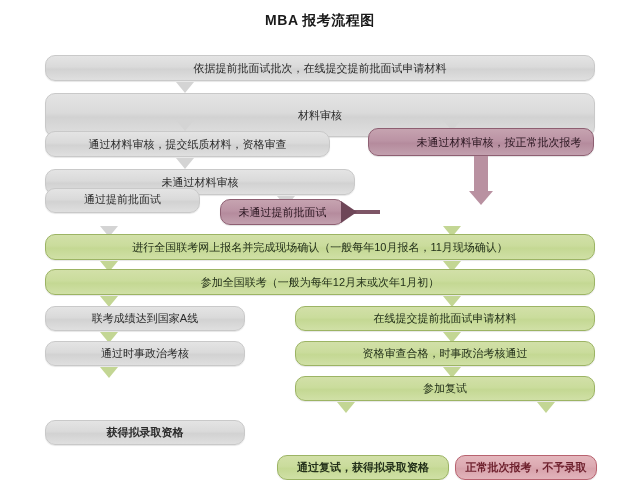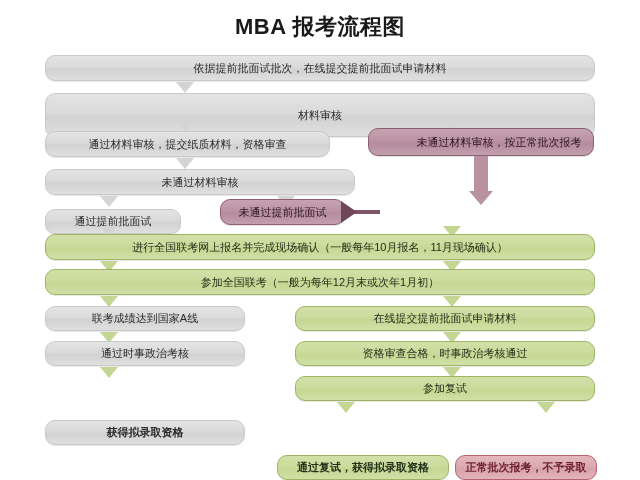--- a/index.html
+++ b/index.html
@@ -5,21 +5,21 @@
   html,body{margin:0;padding:0;}
   body{
     width:640px;height:480px;background:#ffffff;
     font-family:"Liberation Sans","DejaVu Sans",sans-serif;
     overflow:hidden;
   }
   #stage{position:relative;width:640px;height:480px;}
 
   .title{
     position:absolute;left:0;top:12px;width:640px;text-align:center;
-    font-size:22px;font-weight:bold;color:#1a1a1a;letter-spacing:.5px;
+    font-size:14px;font-weight:bold;color:#1a1a1a;letter-spacing:.5px;
   }
 
   
   .node{
     position:absolute;box-sizing:border-box;
     display:flex;align-items:center;justify-content:center;
     text-align:center;border-radius:10px;
     font-size:11px;line-height:1.15;white-space:nowrap;
     border:1px solid transparent;
   }
@@ -84,21 +84,21 @@
   <div class="node maroon" style="left:368px;top:128px;width:226px;height:28px;padding-left:36px;">未通过材料审核，按正常批次报考</div>
   <div class="arrow g" style="left:176px;top:158px;"></div>
 
   <div class="shaft" style="left:474px;top:156px;width:14px;height:36px;"></div>
   <div class="shaft-head" style="left:469px;top:191px;"></div>
 
   <div class="node gray" style="left:45px;top:169px;width:310px;height:26px;">未通过材料审核</div>
   <div class="arrow g" style="left:100px;top:196px;"></div>
   <div class="arrow g" style="left:277px;top:196px;"></div>
 
-  <div class="node gray" style="left:45px;top:209px;width:136px;height:25px;">通过提前批面试</div>
+  <div class="node gray" style="left:45px;top:188px;width:155px;height:25px;font-family:Liberation Mono, monospace;">通过提前批面试</div>
   <div class="node maroon" style="left:220px;top:199px;width:125px;height:26px;">未通过提前批面试</div>
 
   <div class="rshaft" style="left:344px;top:210px;width:36px;height:4px;"></div>
   <div class="rhead" style="left:341px;top:201px;"></div>
 
 
   <div class="arrow g" style="left:100px;top:226px;"></div>
   <div class="arrow v" style="left:443px;top:226px;"></div>
 
   <div class="node green" style="left:45px;top:234px;width:550px;height:26px;">进行全国联考网上报名并完成现场确认（一般每年10月报名，11月现场确认）</div>

